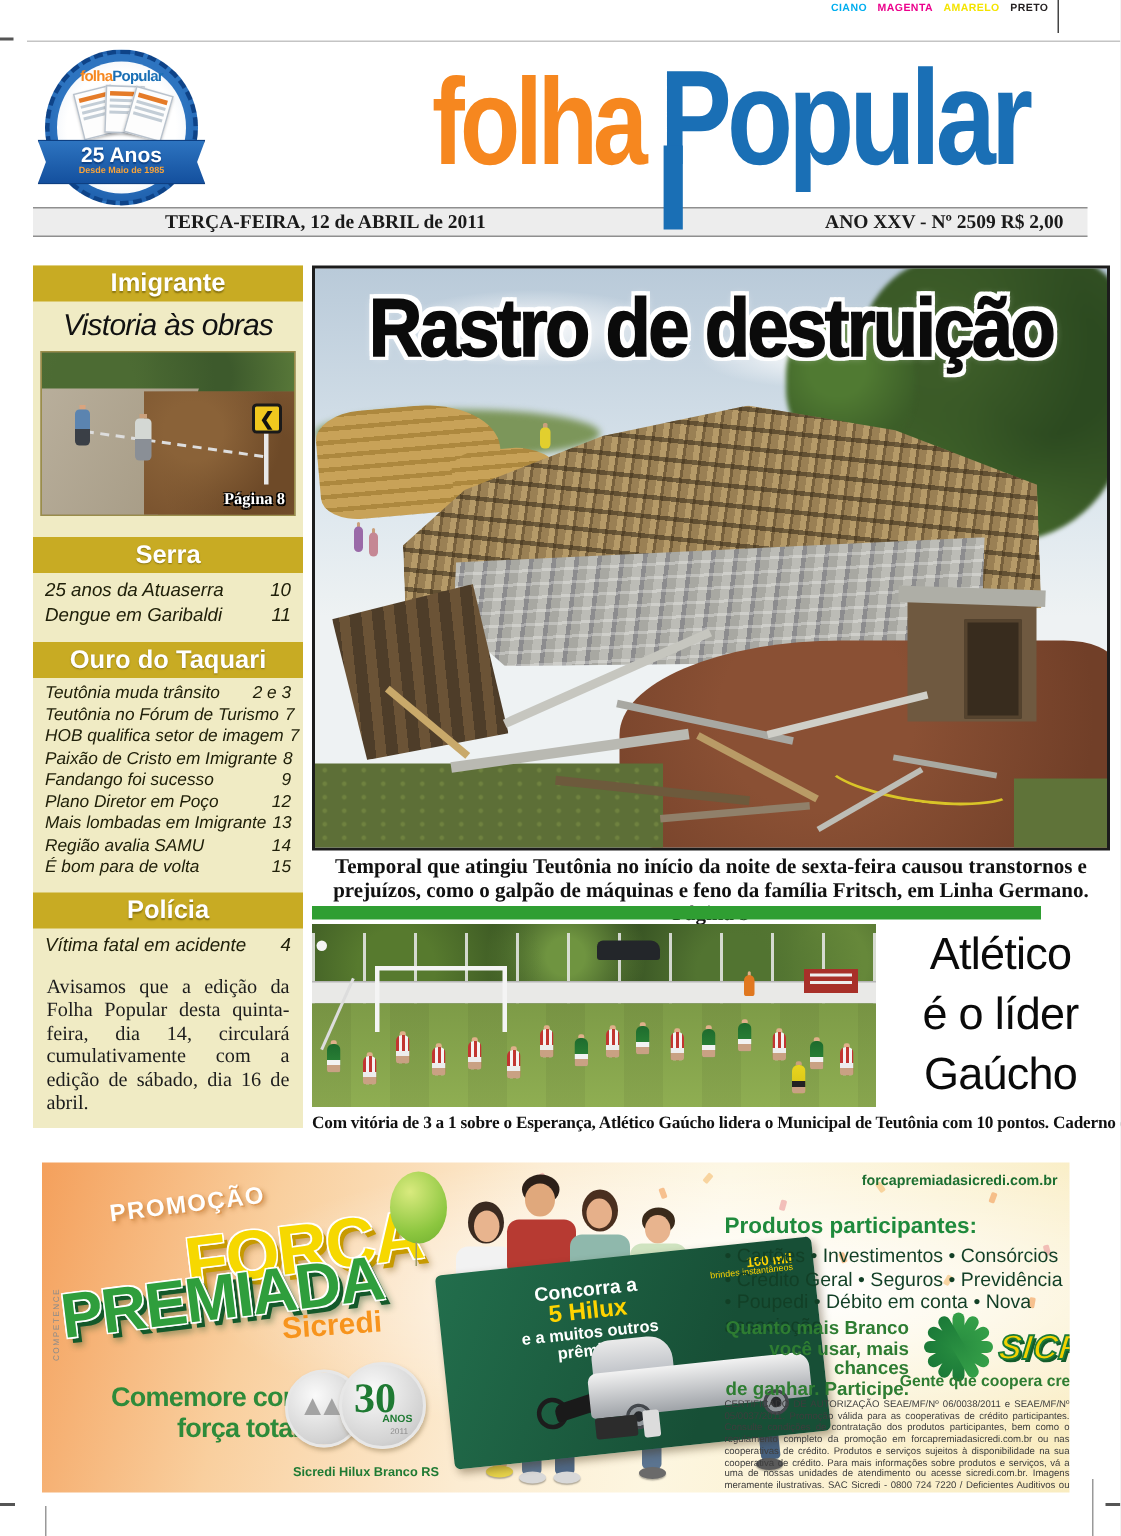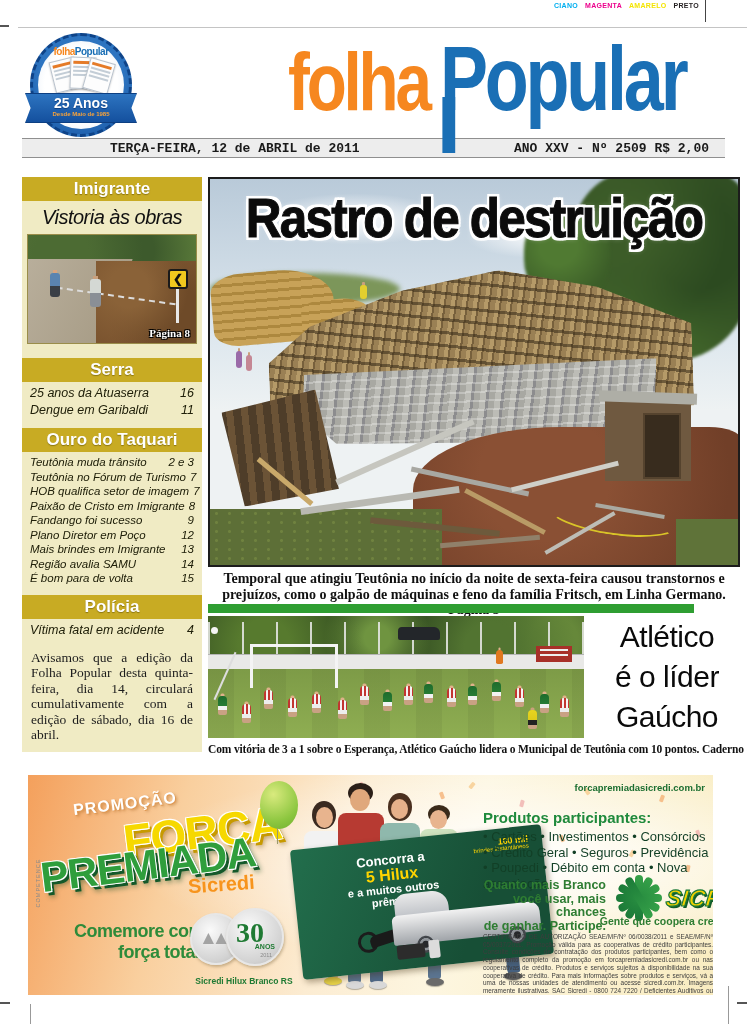--- a/index.html
+++ b/index.html
@@ -1,18 +1,18 @@
 <!DOCTYPE html>
 <html><head>
 <meta charset="utf-8">
 <style>
   html,body{margin:0;padding:0;background:#e9e9e9;}
   .page{position:relative;width:747px;height:1024px;background:#fff;margin:0 auto;overflow:hidden;
         font-family:"Liberation Sans",sans-serif;}
-  .serif{font-family:Liberation Mono, monospace;text-align:center;}
+  .serif{font-family:Liberation Serif, serif;text-align:center;}
   [data-name]{box-sizing:border-box;}
 
   
   .rule-top{position:absolute;left:18px;top:27px;width:729px;height:1px;background:#c4c4c4;}
   .tick{position:absolute;background:#555;}
   .cmyk{position:absolute;right:48px;top:2px;display:flex;gap:7px;font-size:7px;font-weight:bold;letter-spacing:.3px;}
   .cmyk span:nth-child(1){color:#00aeef}.cmyk span:nth-child(2){color:#ec008c}
   .cmyk span:nth-child(3){color:#f4e400}.cmyk span:nth-child(4){color:#231f20}
   .vline-tr{position:absolute;left:705px;top:0;width:1px;height:22px;background:#444;}
 
@@ -302,21 +302,21 @@
       <div class="sp-signpost" data-name="photo-sign-post"></div>
       <div class="sp-sign" data-name="photo-arrow-sign">❮</div>
       <div class="sp-label" data-name="photo-page-label">Página 8</div>
     </div>
     <div class="sgap"></div>
 
     <div class="shdr" data-name="section-header-serra">Serra</div>
     <div class="slist serra" data-name="serra-index-list">
       <div class="srow" data-name="index-row">
           <span data-name="index-title">25 anos da Atuaserra</span>
-          <span class="pg" data-name="index-page">16</span>
+          <span class="pg" data-name="index-page">10</span>
         </div>
       <div class="srow" data-name="index-row">
           <span data-name="index-title">Dengue em Garibaldi</span>
           <span class="pg" data-name="index-page">11</span>
         </div>
     </div>
 
     <div class="shdr smt" data-name="section-header-vale">Ouro do Taquari</div>
     <div class="slist" data-name="vale-index-list">
       <div class="srow" data-name="index-row">
@@ -337,21 +337,21 @@
         </div>
       <div class="srow" data-name="index-row">
           <span data-name="index-title">Fandango foi sucesso</span>
           <span class="pg" data-name="index-page">9</span>
         </div>
       <div class="srow" data-name="index-row">
           <span data-name="index-title">Plano Diretor em Poço</span>
           <span class="pg" data-name="index-page">12</span>
         </div>
       <div class="srow" data-name="index-row">
-          <span data-name="index-title">Mais brindes em Imigrante</span>
+          <span data-name="index-title">Mais lombadas em Imigrante</span>
           <span class="pg" data-name="index-page">13</span>
         </div>
       <div class="srow" data-name="index-row">
           <span data-name="index-title">Região avalia SAMU</span>
           <span class="pg" data-name="index-page">14</span>
         </div>
       <div class="srow" data-name="index-row">
           <span data-name="index-title">É bom para de volta</span>
           <span class="pg" data-name="index-page">15</span>
         </div>

